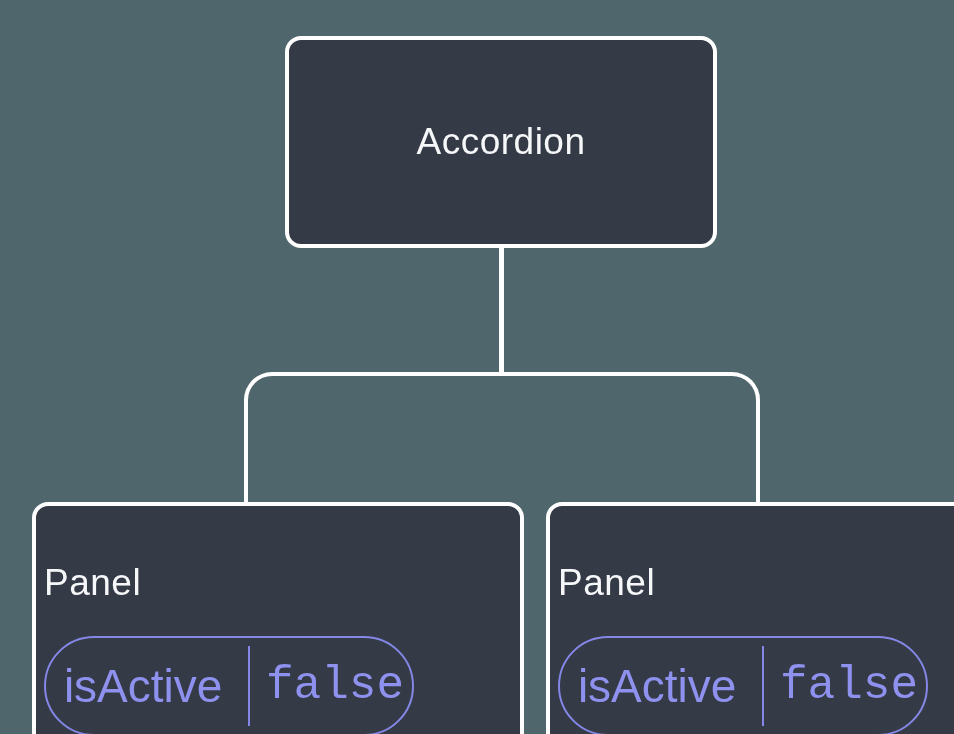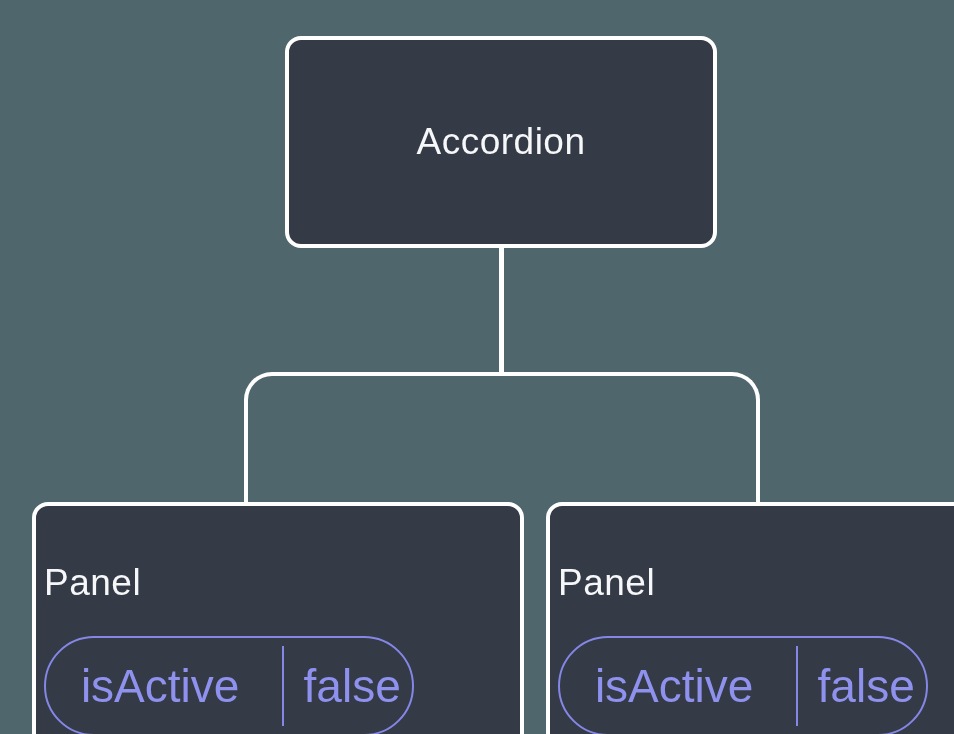--- a/index.html
+++ b/index.html
@@ -73,21 +73,21 @@
     align-items: stretch;
     overflow: hidden;
   }
   .pill-cell {
     display: flex; align-items: center; justify-content: center;
     color: var(--accent-purple-text);
     font-size: 46px;
     font-weight: 400;
   }
   .pill-cell.name  { width: 58%; }
-  .pill-cell.value { flex: 1; }
+  .pill-cell.value { flex: 1; font-family: Liberation Mono, monospace; }
   .pill-divider {
     width: 2px;
     background: var(--accent-purple);
   }
 </style>
 </head>
 <body>
 
 <div class="canvas">
 

